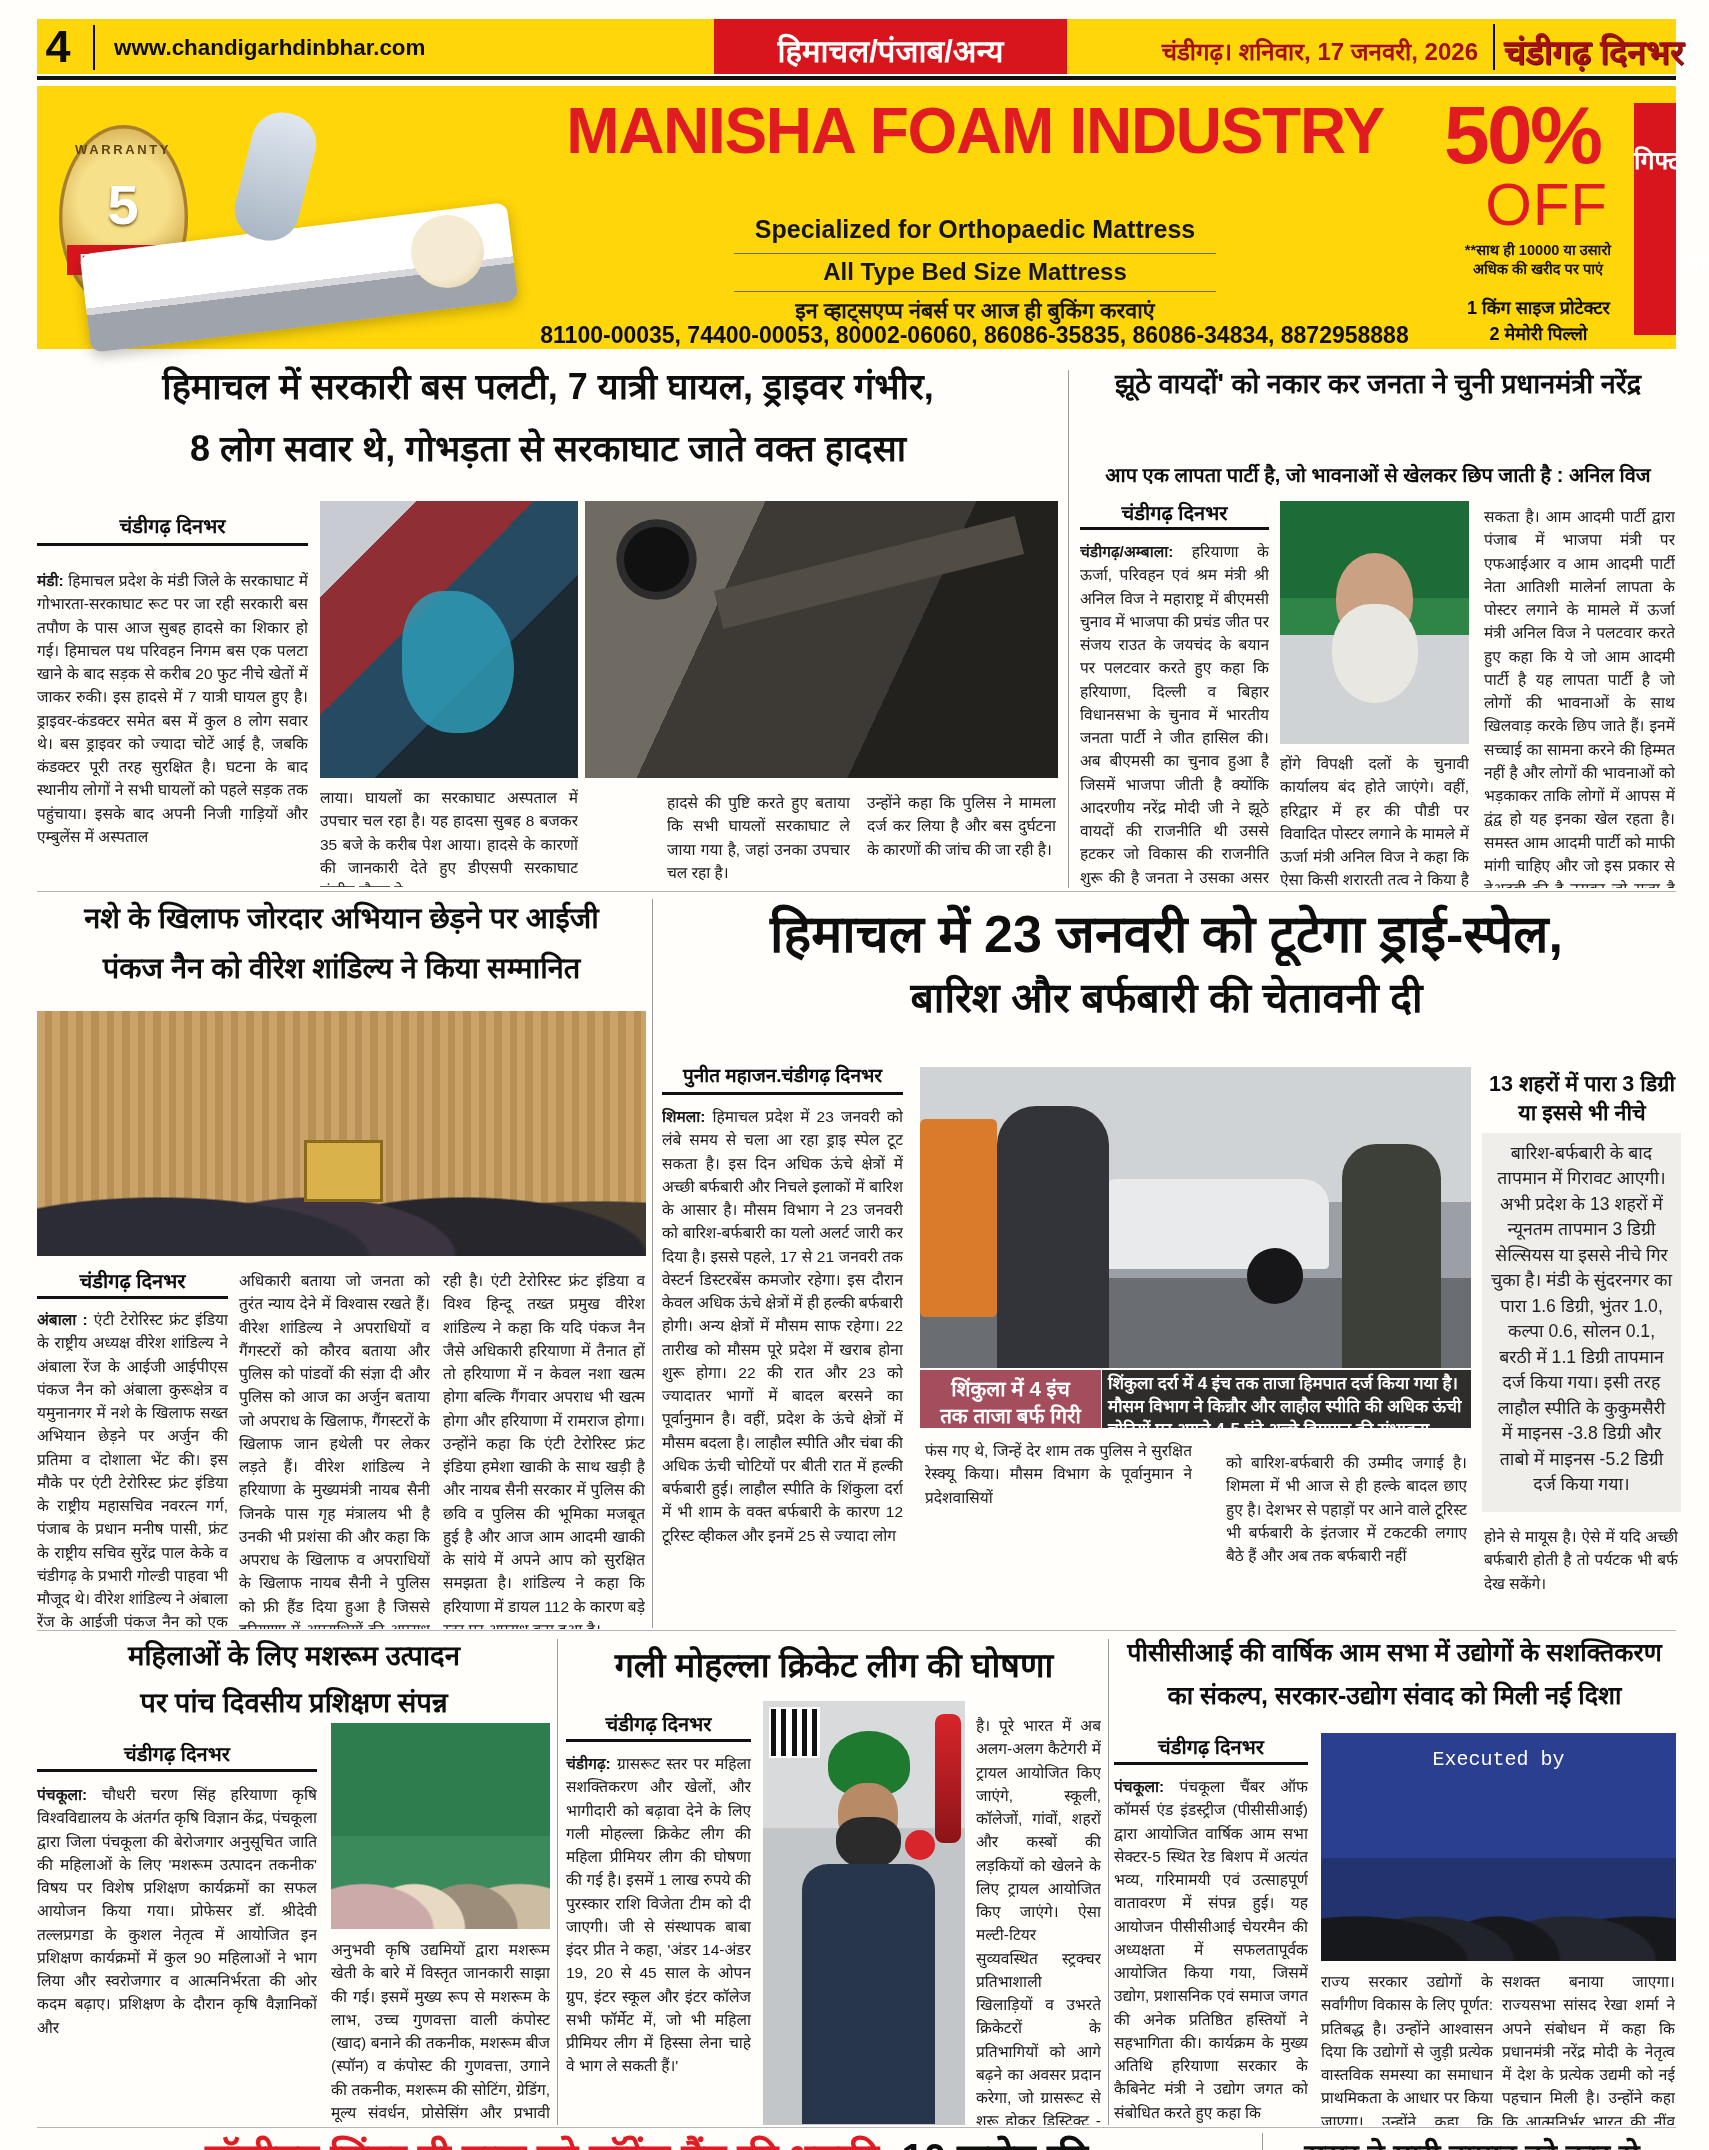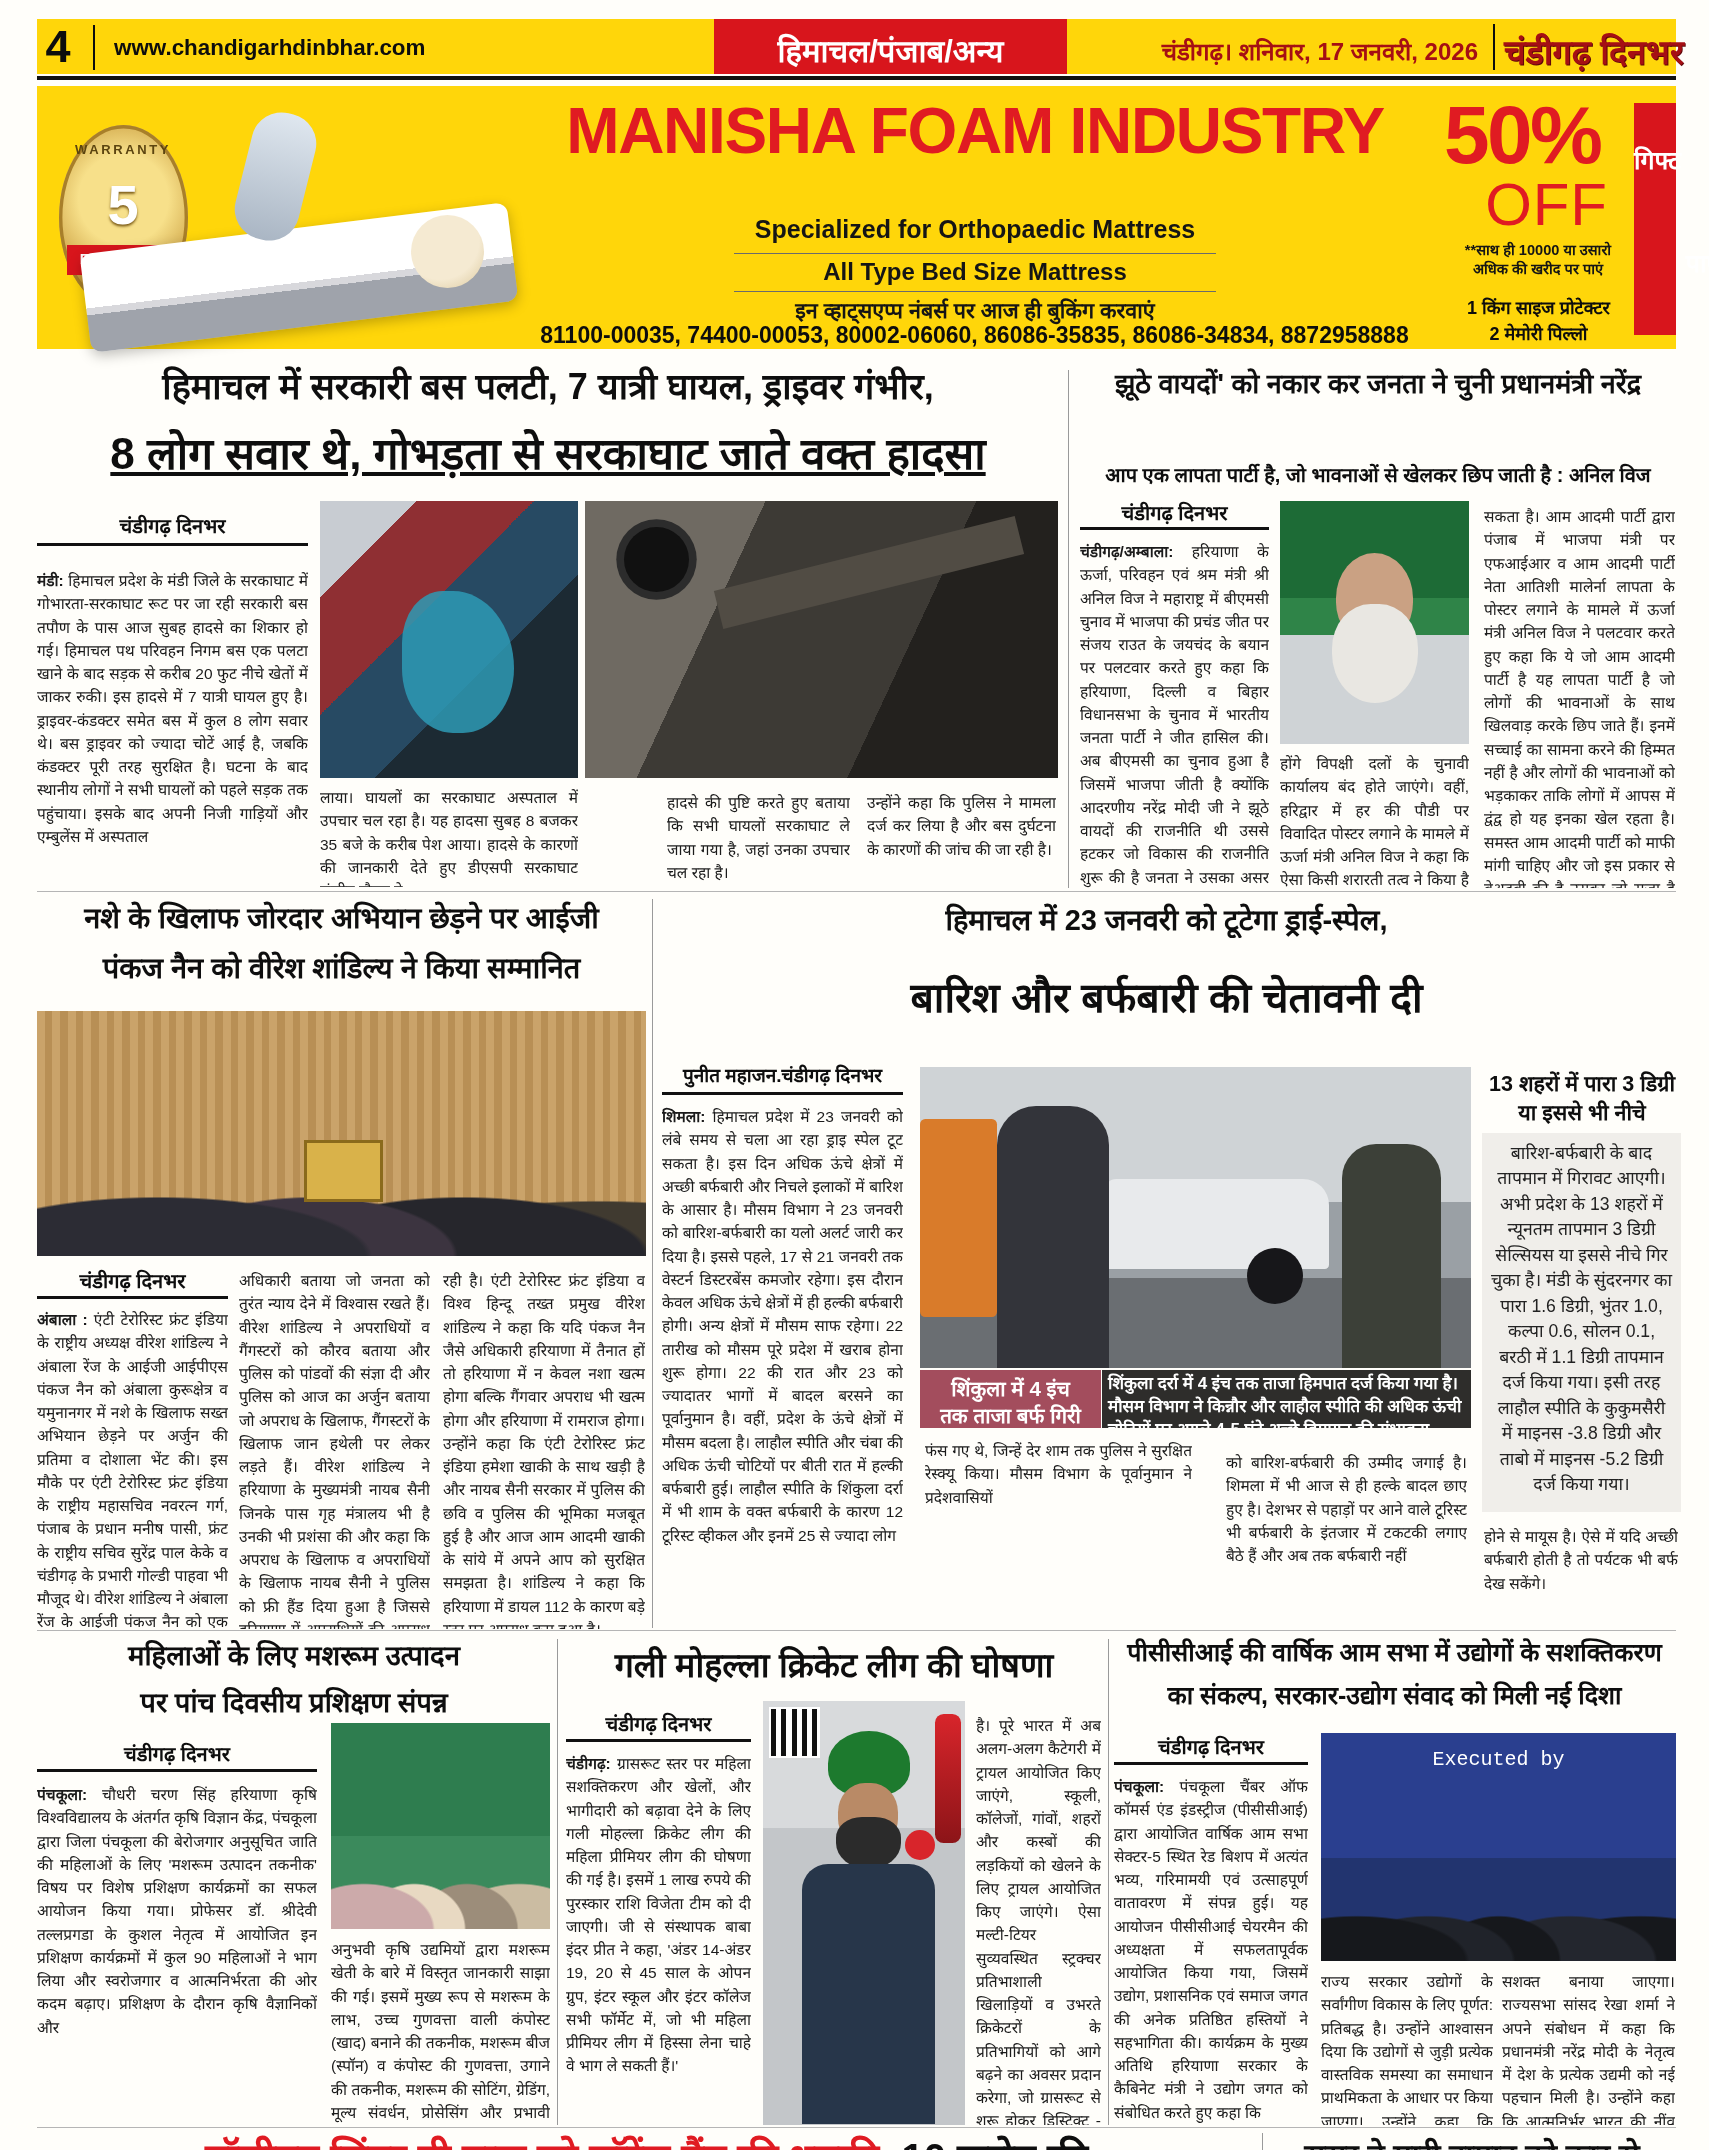--- a/index.html
+++ b/index.html
@@ -67,21 +67,21 @@
     <div class="abs nowrap" style="left:1411px;top:209px;width:181px;text-align:center;font-size:18px;font-weight:bold;color:#0d0d0d;">1 किंग साइज प्रोटेक्टर</div>
     <div class="abs nowrap" style="left:1411px;top:235px;width:181px;text-align:center;font-size:18px;font-weight:bold;color:#0d0d0d;">2 मेमोरी पिल्लो</div>
 
     <div class="abs" style="left: 1597px; top: 17px; width: 42px; height: 232px; background-color: rgb(216, 21, 28);">
       <div class="abs white" style="left:0;top:39px;width:42px;text-align:center;font-size:25px;font-weight:bold;">गिफ्ट</div>
       <div class="abs white" style="left:0;top:142px;width:42px;text-align:center;font-size:25px;font-weight:bold;padding-left:48px;">पाएं</div>
     </div>
   </div>
 
   <div class="abs hl" style="left:37px;top:365px;width:1022px;font-size:36px;">हिमाचल में सरकारी बस पलटी, 7 यात्री घायल, ड्राइवर गंभीर,</div>
-  <div class="abs hl" style="left:37px;top:427px;width:1022px;font-size:44px;text-decoration:underline;">8 लोग सवार थे, गोभड़ता से सरकाघाट जाते वक्त हादसा</div>
+  <div class="abs hl" style="left:37px;top:427px;width:1022px;font-size:36px;">8 लोग सवार थे, गोभड़ता से सरकाघाट जाते वक्त हादसा</div>
 
   <div class="abs byline" style="left:37px;top:512px;width:271px;">चंडीगढ़ दिनभर</div>
   <div class="abs rule" style="left:37px;top:543px;width:271px;"></div>
   <div class="abs body" style="left:37px;top:569px;width:271px;height:331px;">
     <span class="lead">मंडी:</span>
     <span>हिमाचल प्रदेश के मंडी जिले के सरकाघाट में गोभारता-सरकाघाट रूट पर जा रही सरकारी बस तपौण के पास आज सुबह हादसे का शिकार हो गई। हिमाचल पथ परिवहन निगम बस एक पलटा खाने के बाद सड़क से करीब 20 फुट नीचे खेतों में जाकर रुकी। इस हादसे में 7 यात्री घायल हुए है। ड्राइवर-कंडक्टर समेत बस में कुल 8 लोग सवार थे। बस ड्राइवर को ज्यादा चोटें आई है, जबकि कंडक्टर पूरी तरह सुरक्षित है। घटना के बाद स्थानीय लोगों ने सभी घायलों को पहले सड़क तक पहुंचाया। इसके बाद अपनी निजी गाड़ियों और एम्बुलेंस में अस्पताल</span>
   </div>
 
   <div class="photo" style="left:320px;top:501px;width:258px;height:277px;
               background:linear-gradient(135deg,#c8ccd2 0 18%,#8f2f33 18% 40%,#274a63 40% 62%,#1c2a33 62% 100%);">
@@ -133,21 +133,21 @@
   <div class="abs rule" style="left:37px;top:1296px;width:191px;"></div>
   <div class="abs body" style="left:37px;top:1308px;width:191px;height:320px;">
     <span class="lead">अंबाला :</span>
     <span>एंटी टेरोरिस्ट फ्रंट इंडिया के राष्ट्रीय अध्यक्ष वीरेश शांडिल्य ने अंबाला रेंज के आईजी आईपीएस पंकज नैन को अंबाला कुरूक्षेत्र व यमुनानगर में नशे के खिलाफ सख्त अभियान छेड़ने पर अर्जुन की प्रतिमा व दोशाला भेंट की। इस मौके पर एंटी टेरोरिस्ट फ्रंट इंडिया के राष्ट्रीय महासचिव नवरत्न गर्ग, पंजाब के प्रधान मनीष पासी, फ्रंट के राष्ट्रीय सचिव सुरेंद्र पाल केके व चंडीगढ़ के प्रभारी गोल्डी पाहवा भी मौजूद थे। वीरेश शांडिल्य ने अंबाला रेंज के आईजी पंकज नैन को एक ईमानदार व एक इंसानियत पसंद</span>
   </div>
   <div class="abs body" style="left:239px;top:1269px;width:191px;height:360px;">अधिकारी बताया जो जनता को तुरंत न्याय देने में विश्वास रखते हैं। वीरेश शांडिल्य ने अपराधियों व गैंगस्टरों को कौरव बताया और पुलिस को पांडवों की संज्ञा दी और पुलिस को आज का अर्जुन बताया जो अपराध के खिलाफ, गैंगस्टरों के खिलाफ जान हथेली पर लेकर लड़ते हैं। वीरेश शांडिल्य ने हरियाणा के मुख्यमंत्री नायब सैनी जिनके पास गृह मंत्रालय भी है उनकी भी प्रशंसा की और कहा कि अपराध के खिलाफ व अपराधियों के खिलाफ नायब सैनी ने पुलिस को फ्री हैंड दिया हुआ है जिससे हरियाणा में अपराधियों की अपराध करने की हिम्मत खत्म हो</div>
   <div class="abs body" style="left:443px;top:1269px;width:202px;height:360px;">रही है। एंटी टेरोरिस्ट फ्रंट इंडिया व विश्व हिन्दू तख्त प्रमुख वीरेश शांडिल्य ने कहा कि यदि पंकज नैन जैसे अधिकारी हरियाणा में तैनात हों तो हरियाणा में न केवल नशा खत्म होगा बल्कि गैंगवार अपराध भी खत्म होगा और हरियाणा में रामराज होगा। उन्होंने कहा कि एंटी टेरोरिस्ट फ्रंट इंडिया हमेशा खाकी के साथ खड़ी है और नायब सैनी सरकार में पुलिस की छवि व पुलिस की भूमिका मजबूत हुई है और आज आम आदमी खाकी के सांये में अपने आप को सुरक्षित समझता है। शांडिल्य ने कहा कि हरियाणा में डायल 112 के कारण बड़े स्तर पर अपराध कम हुआ है।</div>
 
   <div class="abs vline" style="left:652px;top:899px;height:729px;"></div>
 
-  <div class="abs hl" style="left:658px;top:903px;width:1017px;font-size:29px;">हिमाचल में 23 जनवरी को टूटेगा ड्राई-स्पेल,</div>
+  <div class="abs hl" style="left:658px;top:903px;width:1017px;font-size:52px;">हिमाचल में 23 जनवरी को टूटेगा ड्राई-स्पेल,</div>
   <div class="abs hl" style="left:658px;top:973px;width:1017px;font-size:41px;">बारिश और बर्फबारी की चेतावनी दी</div>
 
   <div class="abs byline" style="left:662px;top:1062px;width:241px;font-size:19px;">पुनीत महाजन.चंडीगढ़ दिनभर</div>
   <div class="abs rule" style="left:662px;top:1092px;width:241px;"></div>
   <div class="abs body" style="left:662px;top:1105px;width:241px;height:523px;">
     <span class="lead">शिमला:</span>
     <span>हिमाचल प्रदेश में 23 जनवरी को लंबे समय से चला आ रहा ड्राइ स्पेल टूट सकता है। इस दिन अधिक ऊंचे क्षेत्रों में अच्छी बर्फबारी और निचले इलाकों में बारिश के आसार है। मौसम विभाग ने 23 जनवरी को बारिश-बर्फबारी का यलो अलर्ट जारी कर दिया है। इससे पहले, 17 से 21 जनवरी तक वेस्टर्न डिस्टरबेंस कमजोर रहेगा। इस दौरान केवल अधिक ऊंचे क्षेत्रों में ही हल्की बर्फबारी होगी। अन्य क्षेत्रों में मौसम साफ रहेगा। 22 तारीख को मौसम पूरे प्रदेश में खराब होना शुरू होगा। 22 की रात और 23 को ज्यादातर भागों में बादल बरसने का पूर्वानुमान है। वहीं, प्रदेश के ऊंचे क्षेत्रों में मौसम बदला है। लाहौल स्पीति और चंबा की अधिक ऊंची चोटियों पर बीती रात में हल्की बर्फबारी हुई। लाहौल स्पीति के शिंकुला दर्रा में भी शाम के वक्त बर्फबारी के कारण 12 टूरिस्ट व्हीकल और इनमें 25 से ज्यादा लोग</span>
   </div>
 
   <div class="photo" style="left:920px;top:1067px;width:551px;height:301px;

